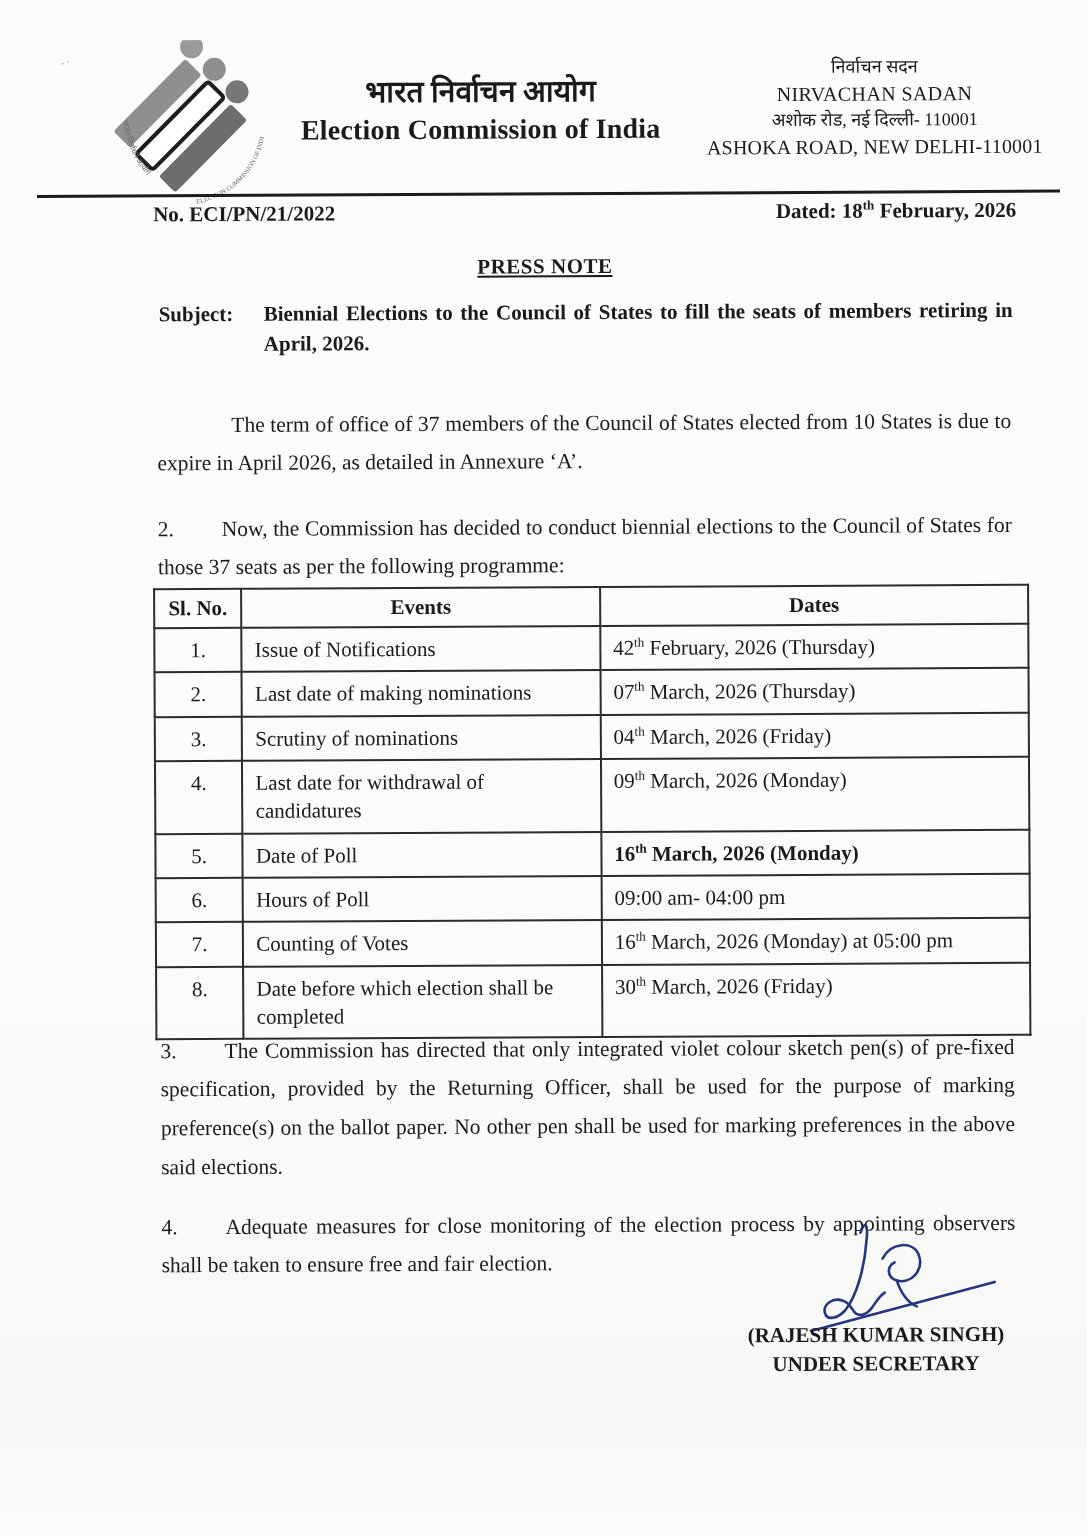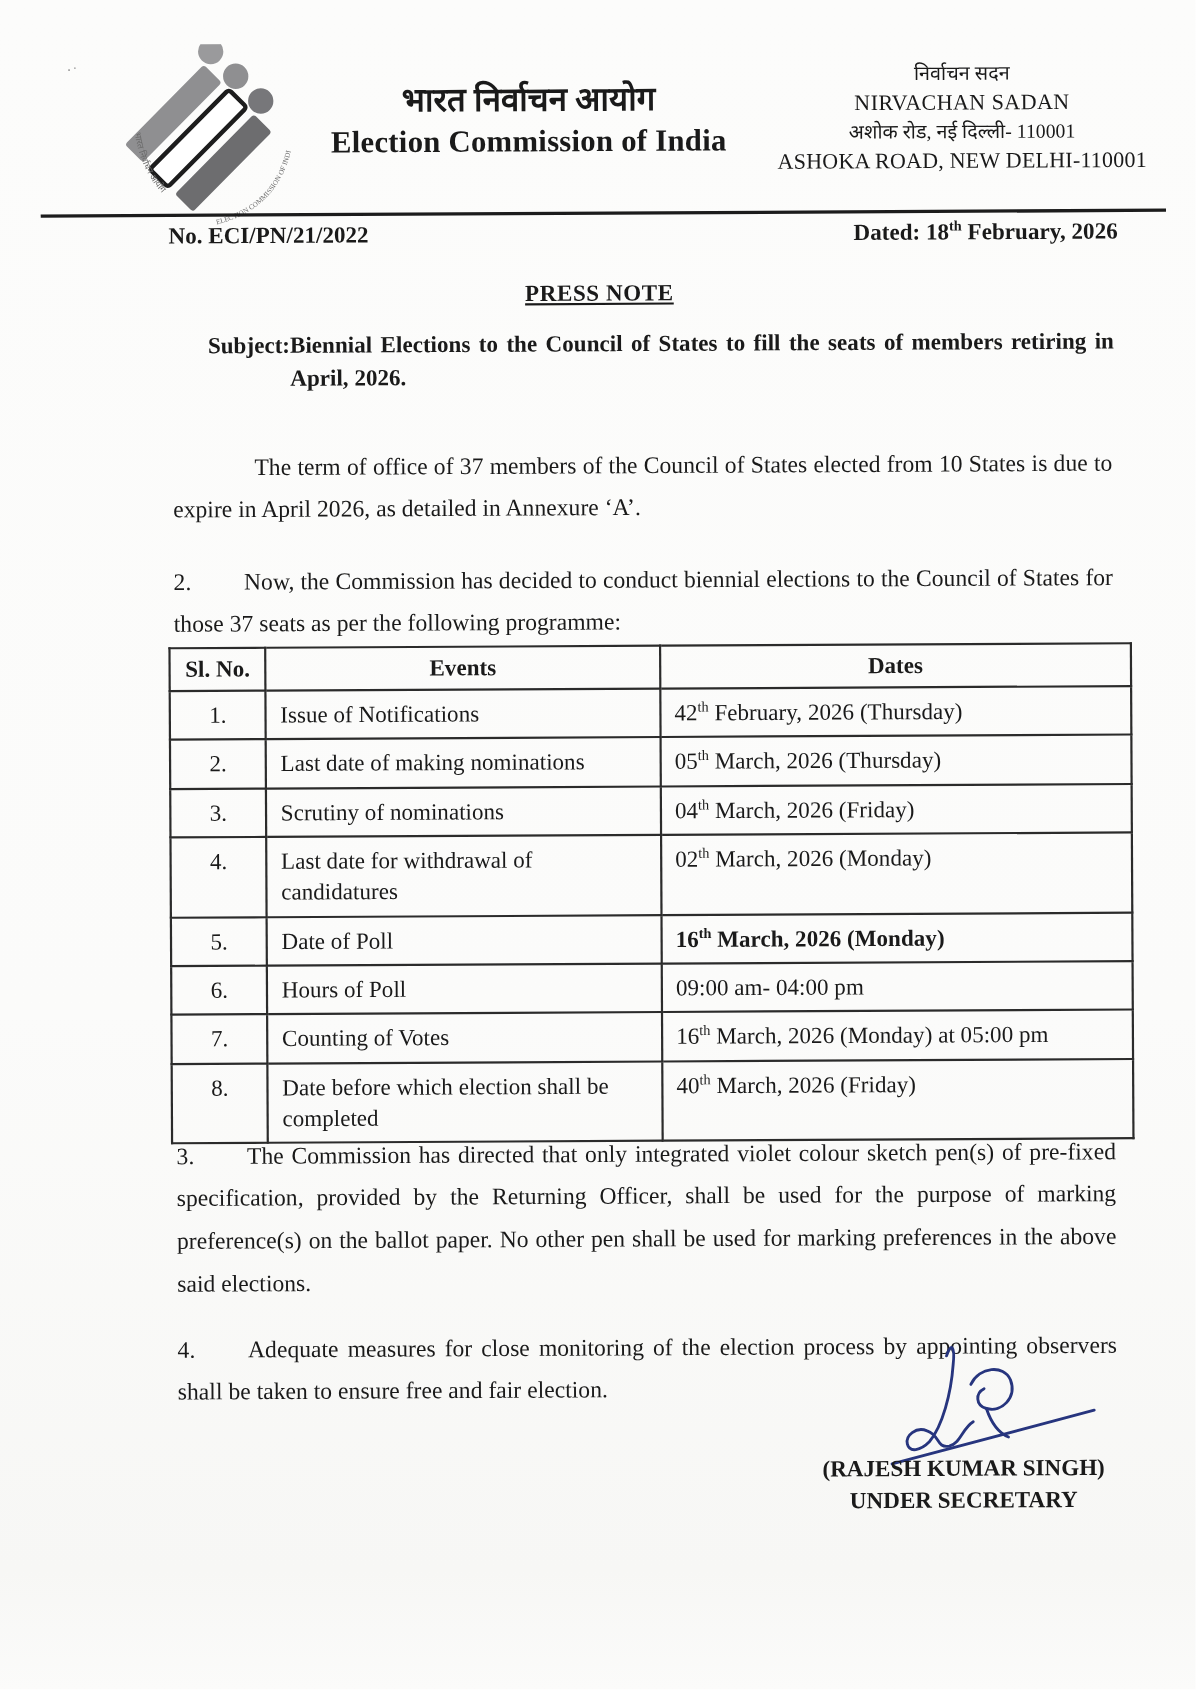--- a/index.html
+++ b/index.html
@@ -29,21 +29,21 @@
   .refline { position:absolute; top:200px; left:152px; right:72px;
              display:flex; justify-content:space-between;
              font-size:21px; font-weight:bold; }
   .press-title { position:absolute; top:254px; left:0; width:100%;
                  text-align:center; font-size:21px; font-weight:bold;
                  text-decoration:underline; letter-spacing:.5px; }
 
   
   .subject { position:absolute; top:297px; left:157px; right:76px;
              display:flex; font-size:21px; font-weight:bold; line-height:1.45; }
-  .subject .lbl { flex:0 0 105px;text-align:right; }
+  .subject .lbl { flex:0 0 105px; }
   .subject .txt { flex:1; text-align:justify; }
 
   
   .para { position:absolute; left:155px; right:78px;
           font-size:21.5px; line-height:1.8; text-align:justify; }
   .p1 { top:382px; text-indent:74px; }
   .p2 { top:486px; }
   .p3 { top:1008px; }
   .p4 { top:1184px; }
   .para .num { display:inline-block; width:64px; }
@@ -142,33 +142,33 @@
         <tbody>
       <tr>
         <td class="c-no">1.</td>
         <td class="c-event">Issue of Notifications</td>
         <td class="c-date"><span class="d-pre">42</span><sup>th</sup><span class="d-rest"> February, 2026 (Thursday)</span></td>
       </tr>
 
       <tr>
         <td class="c-no">2.</td>
         <td class="c-event">Last date of making nominations</td>
-        <td class="c-date"><span class="d-pre">05</span><sup>th</sup><span class="d-rest"> March, 2026 (Thursday)</span></td>
+        <td class="c-date"><span class="d-pre">07</span><sup>th</sup><span class="d-rest"> March, 2026 (Thursday)</span></td>
       </tr>
 
       <tr>
         <td class="c-no">3.</td>
         <td class="c-event">Scrutiny of nominations</td>
         <td class="c-date"><span class="d-pre">04</span><sup>th</sup><span class="d-rest"> March, 2026 (Friday)</span></td>
       </tr>
 
       <tr>
         <td class="c-no">4.</td>
         <td class="c-event">Last date for withdrawal of candidatures</td>
-        <td class="c-date"><span class="d-pre">02</span><sup>th</sup><span class="d-rest"> March, 2026 (Monday)</span></td>
+        <td class="c-date"><span class="d-pre">09</span><sup>th</sup><span class="d-rest"> March, 2026 (Monday)</span></td>
       </tr>
 
       <tr>
         <td class="c-no">5.</td>
         <td class="c-event">Date of Poll</td>
         <td class="c-date bold"><span class="d-pre">16</span><sup>th</sup><span class="d-rest"> March, 2026 (Monday)</span></td>
       </tr>
 
       <tr>
         <td class="c-no">6.</td>
@@ -178,21 +178,21 @@
 
       <tr>
         <td class="c-no">7.</td>
         <td class="c-event">Counting of Votes</td>
         <td class="c-date"><span class="d-pre">16</span><sup>th</sup><span class="d-rest"> March, 2026 (Monday) at 05:00 pm</span></td>
       </tr>
 
       <tr>
         <td class="c-no">8.</td>
         <td class="c-event">Date before which election shall be completed</td>
-        <td class="c-date"><span class="d-pre">40</span><sup>th</sup><span class="d-rest"> March, 2026 (Friday)</span></td>
+        <td class="c-date"><span class="d-pre">30</span><sup>th</sup><span class="d-rest"> March, 2026 (Friday)</span></td>
       </tr>
     </tbody>
       </table>
     </div>
 
     <p class="para p3"><span class="num">3.</span><span>The Commission has directed that only integrated violet colour sketch pen(s) of pre-fixed specification, provided by the Returning Officer, shall be used for the purpose of marking preference(s) on the ballot paper. No other pen shall be used for marking preferences in the above said elections.</span></p>
 
     <p class="para p4"><span class="num">4.</span><span>Adequate measures for close monitoring of the election process by appointing observers shall be taken to ensure free and fair election.</span></p>
 
     <svg class="sign-svg" viewBox="0 0 215 120">

